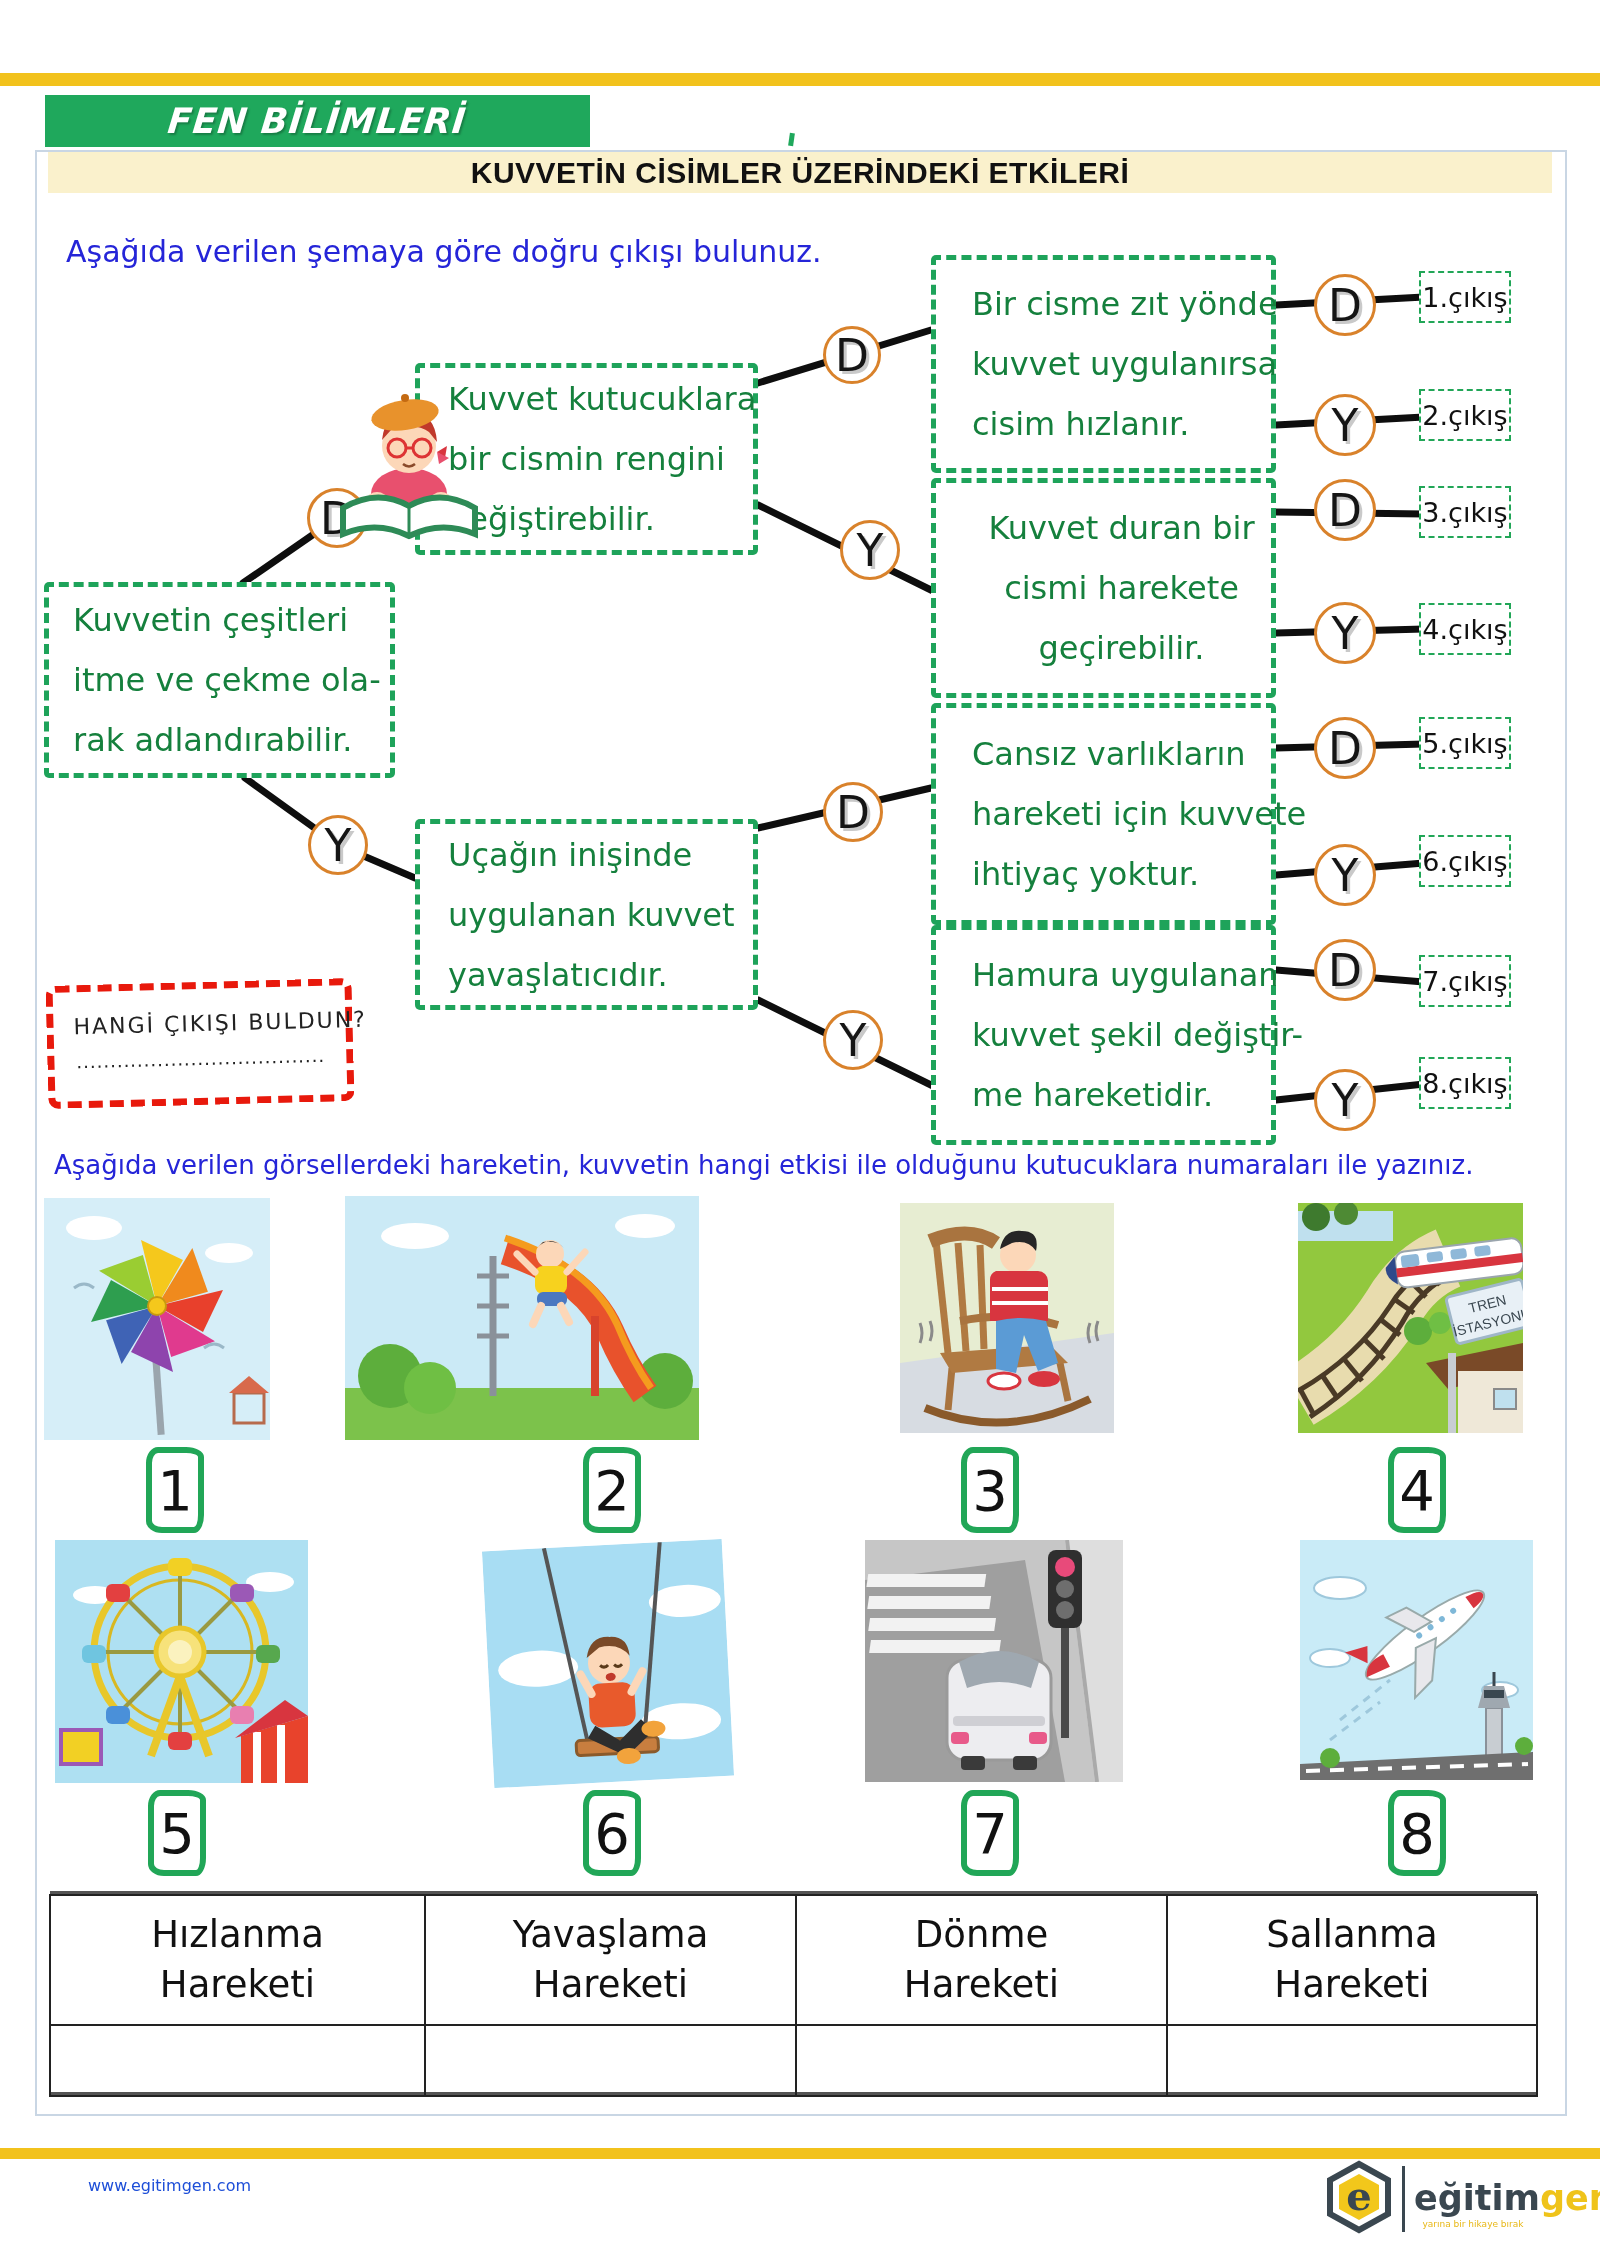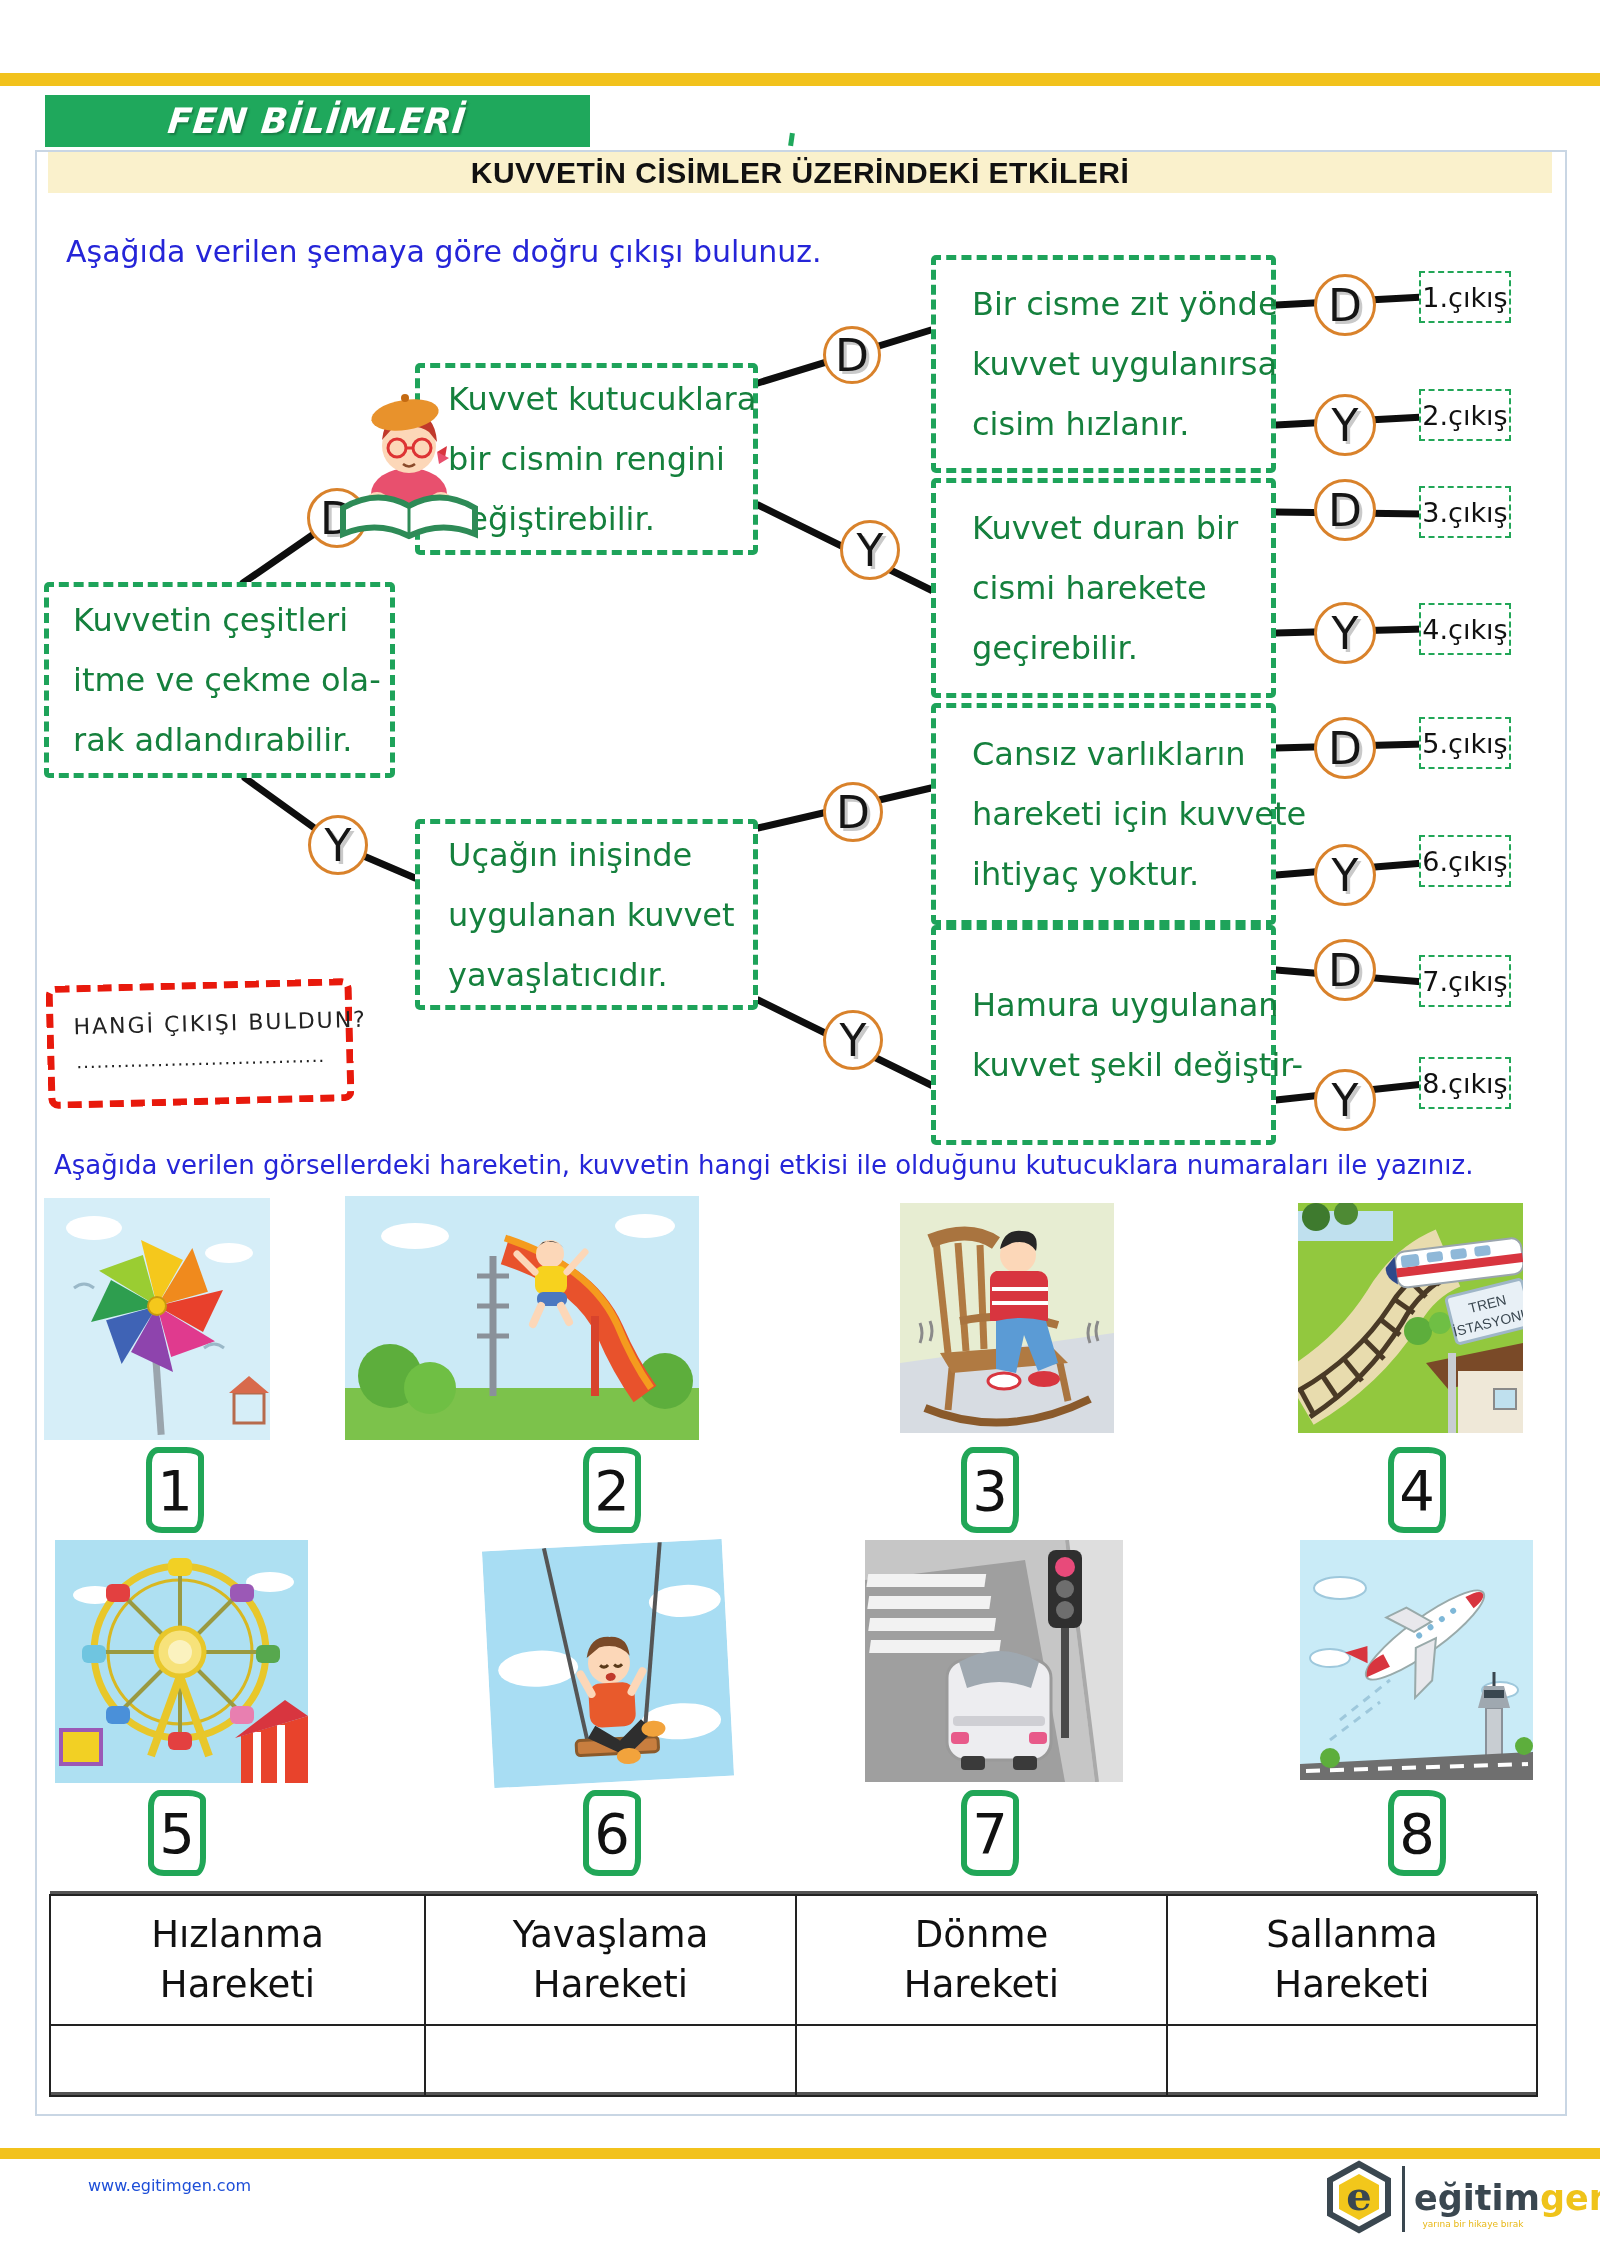--- a/index.html
+++ b/index.html
@@ -106,33 +106,34 @@
     <div>Uçağın inişinde</div>
     <div>uygulanan kuvvet</div>
     <div>yavaşlatıcıdır.</div>
   </div>
 
   <div class="abs gbox" style="left:931px;top:255px;width:345px;height:218px;padding-left:36px;">
     <div>Bir cisme zıt yönde</div>
     <div>kuvvet uygulanırsa</div>
     <div>cisim hızlanır.</div>
   </div>
-  <div class="abs gbox" style="left:931px;top:478px;width:345px;height:220px;padding-left:36px;">
+  <div class="abs gbox" style="left:931px;top:478px;width:345px;height:220px;padding-left:36px;text-align:center;">
     <div>Kuvvet duran bir</div>
     <div>cismi harekete</div>
     <div>geçirebilir.</div>
   </div>
   <div class="abs gbox" style="left:931px;top:703px;width:345px;height:222px;padding-left:36px;">
     <div>Cansız varlıkların</div>
     <div>hareketi için kuvvete</div>
     <div>ihtiyaç yoktur.</div>
   </div>
   <div class="abs gbox" style="left:931px;top:925px;width:345px;height:220px;padding-left:36px;">
     <div>Hamura uygulanan</div>
     <div>kuvvet şekil değiştir-</div>
+    <div>me hareketidir.</div>
   </div>
 
   <div class="abs circle" style="left:307px;top:488px;width:60px;height:60px;">D</div>
   <div class="abs circle" style="left:308px;top:815px;width:60px;height:60px;">Y</div>
   <div class="abs circle" style="left:823px;top:326px;width:58px;height:58px;">D</div>
   <div class="abs circle" style="left:840px;top:520px;width:60px;height:60px;">Y</div>
   <div class="abs circle" style="left:823px;top:782px;width:60px;height:60px;">D</div>
   <div class="abs circle" style="left:823px;top:1010px;width:60px;height:60px;">Y</div>
   <div class="abs circle" style="left:1314px;top:274px;width:62px;height:62px;">D</div>
   <div class="abs circle" style="left:1314px;top:394px;width:62px;height:62px;">Y</div>

